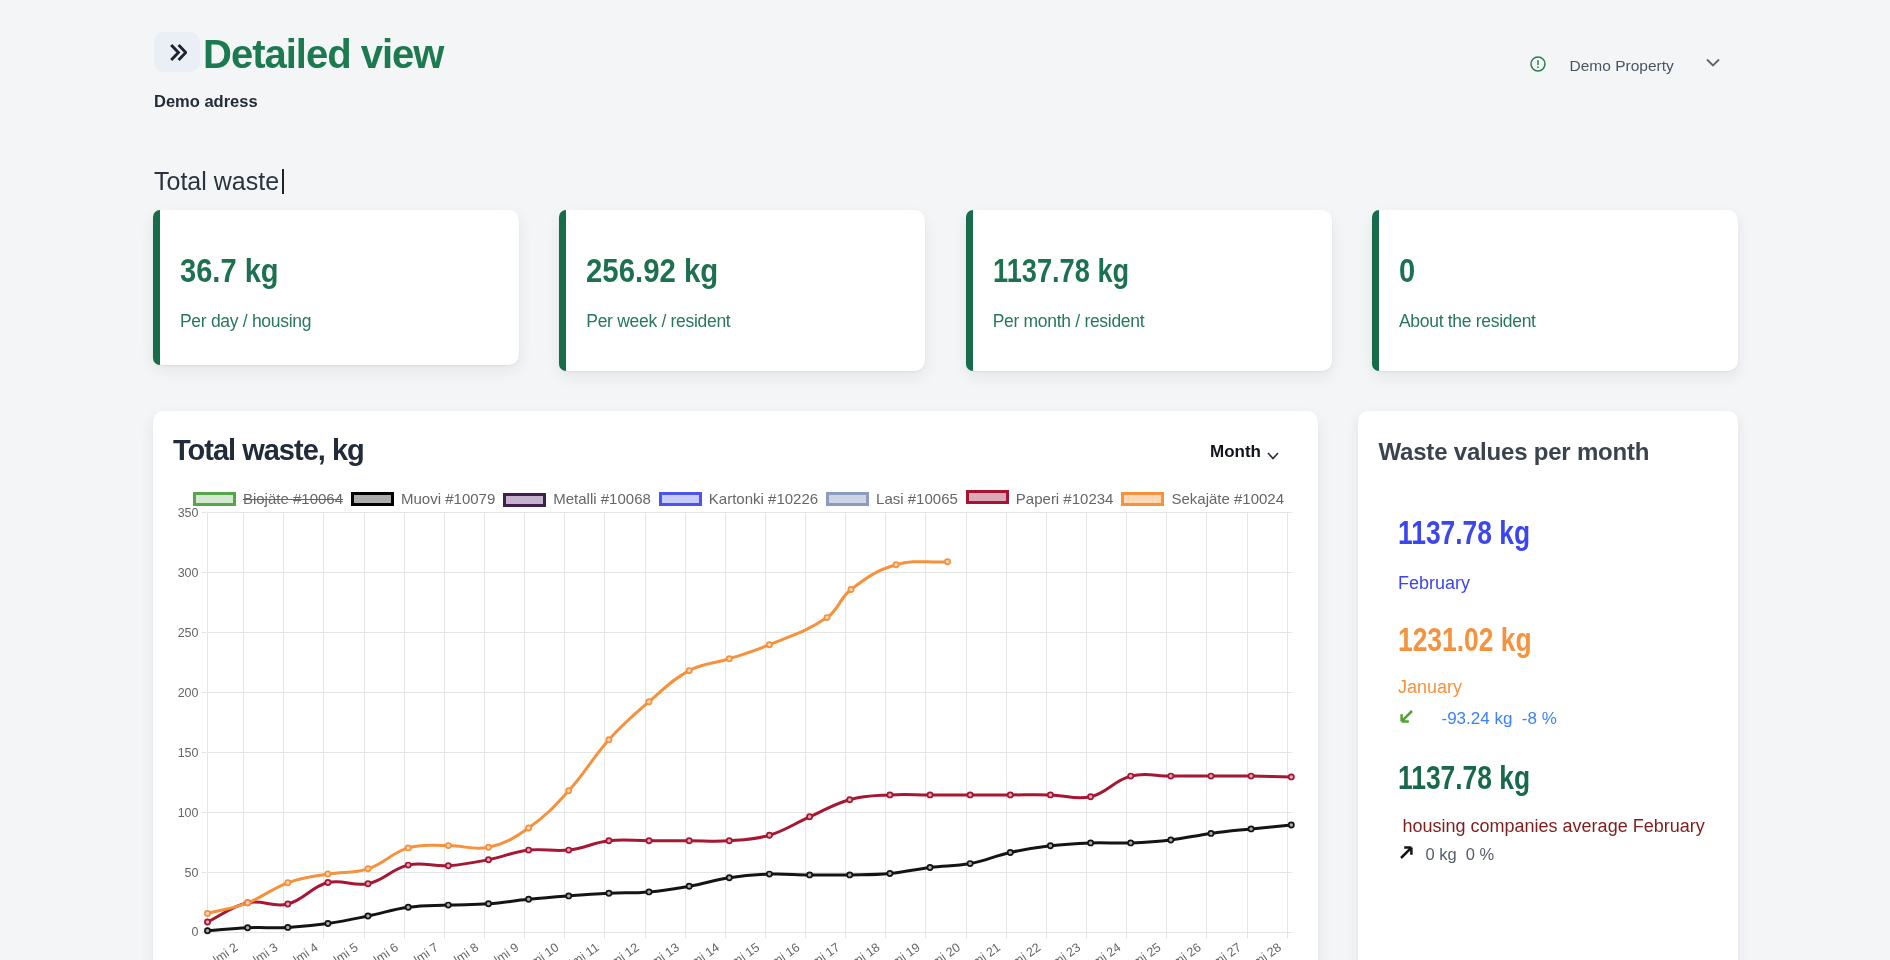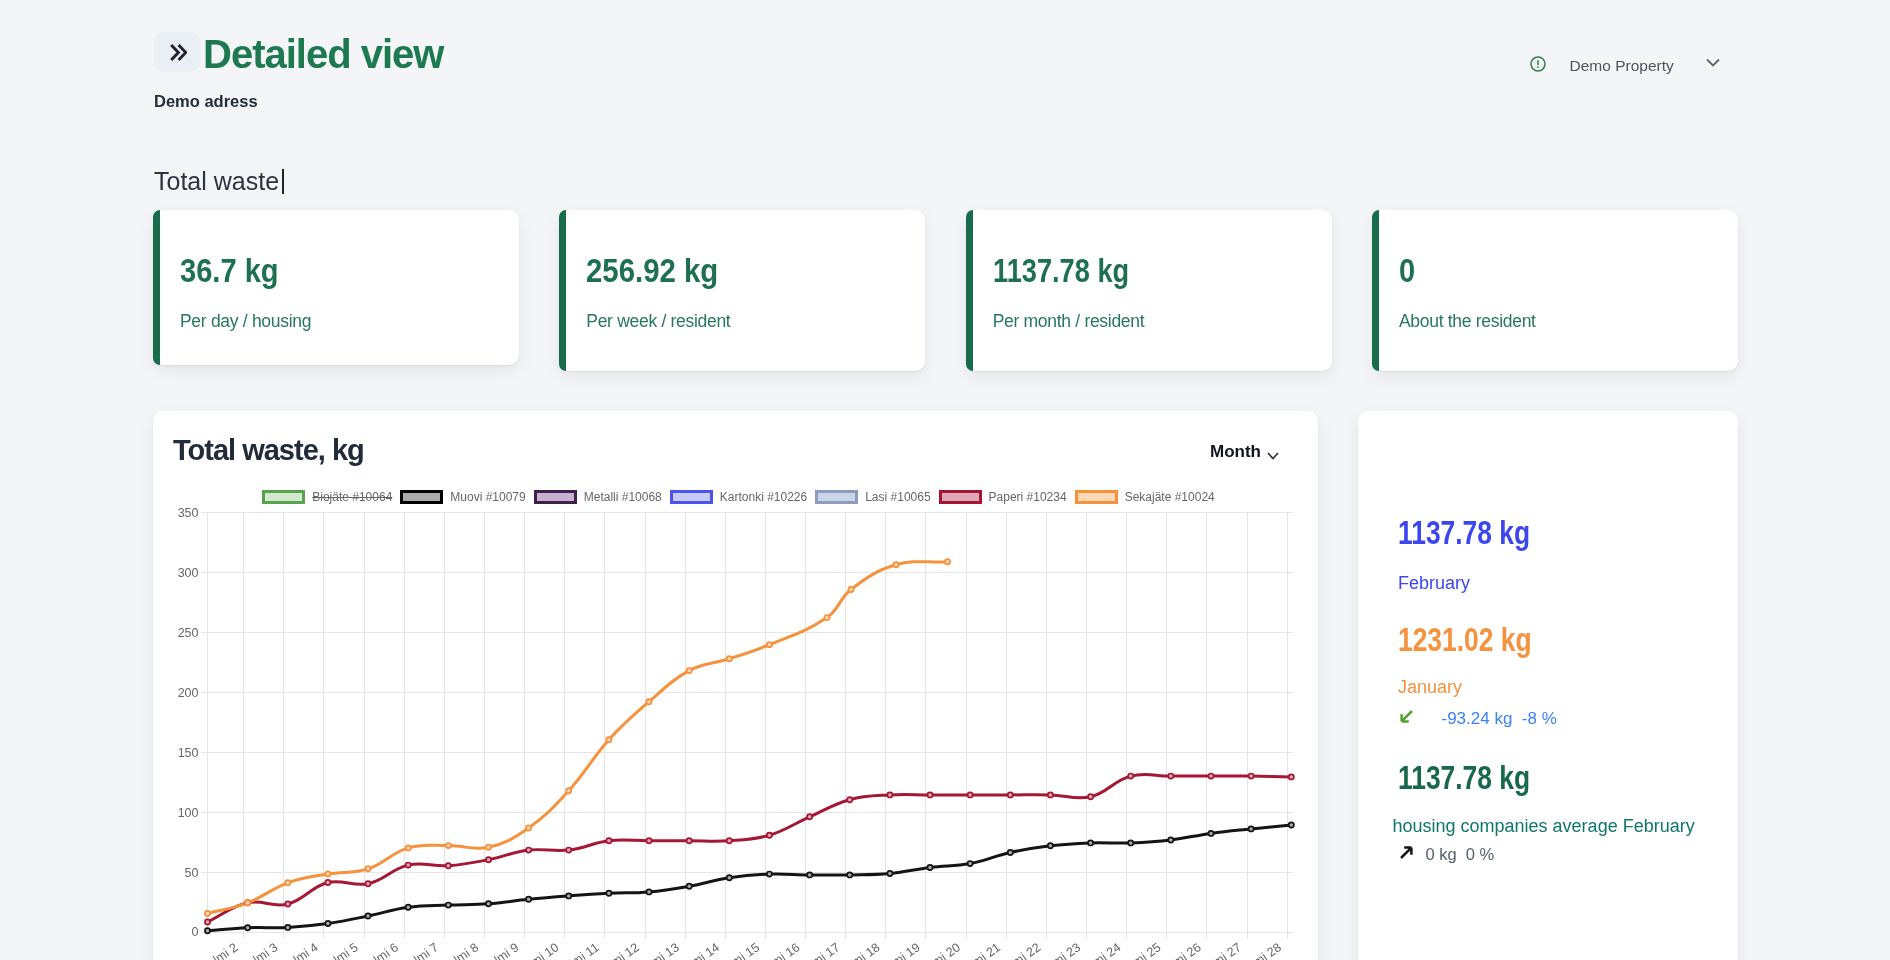--- a/index.html
+++ b/index.html
@@ -49,30 +49,30 @@
   <div class="abs" style="left:27px;top:41px;font-size:34px;font-weight:bold;color:#1e7150"><span class="sx" style="transform:scaleX(0.855)">0</span></div>
   <div class="abs" style="left:27px;top:101px;font-size:17.5px;letter-spacing:-.3px;color:#27785a">About the resident</div>
 </div>
 
 <div class="card" style="left:153px;top:411px;width:1165px;height:600px">
   <div class="abs" style="left:20px;top:23px;font-size:29px;font-weight:bold;letter-spacing:-1px;color:#212b3a">Total waste, kg</div>
   <div class="abs" style="left:1057px;top:31px;font-size:17px;font-weight:bold;color:#10141c">Month</div>
   <svg class="abs" style="left:1113px;top:40px" width="14" height="10" viewBox="0 0 14 10">
       <path d="M2 2 L7 7.5 L12 2" fill="none" stroke="#2a313c" stroke-width="1.7"></path>
     </svg>
-  <div class="abs" style="left:3px;top:79px;width:1165px;display:flex;justify-content:center;align-items:center;gap:8px;font-size:12px;color:#666">
+  <div class="abs" style="left:3px;top:79px;width:1165px;display:flex;justify-content:center;align-items:center;gap:8px;font-size:15px;color:#666">
     <span style="display:inline-flex;align-items:center">
         <span style="width:43px;height:14px;background:#d4e8cf;border:3px solid #56a44b;margin-right:7px"></span>
         <span style="text-decoration:line-through;">Biojäte #10064</span>
       </span>
     <span style="display:inline-flex;align-items:center">
         <span style="width:43px;height:14px;background:#ababab;border:3px solid #000000;margin-right:7px"></span>
         <span style="">Muovi #10079</span>
       </span>
-    <span style="display:inline-flex;align-items:flex-start">
+    <span style="display:inline-flex;align-items:flex-end">
         <span style="width:43px;height:14px;background:#c6b2cf;border:3px solid #3f1f4d;margin-right:7px"></span>
         <span style="">Metalli #10068</span>
       </span>
     <span style="display:inline-flex;align-items:center">
         <span style="width:43px;height:14px;background:#c6cbf8;border:3px solid #4b55ee;margin-right:7px"></span>
         <span style="">Kartonki #10226</span>
       </span>
     <span style="display:inline-flex;align-items:center">
         <span style="width:43px;height:14px;background:#ccd5e6;border:3px solid #8c9cbe;margin-right:7px"></span>
         <span style="">Lasi #10065</span>
@@ -246,27 +246,28 @@
           <circle cx="616.4" cy="233.7" r="2.6"></circle>
           <circle cx="674.0" cy="206.6" r="2.6"></circle>
           <circle cx="698.0" cy="178.5" r="2.6"></circle>
           <circle cx="743.0" cy="153.8" r="2.6"></circle>
           <circle cx="794.5" cy="150.8" r="2.6"></circle>
         </g>
       </svg></div>
 </div>
 
 <div class="card" style="left:1357.5px;top:411px;width:380.5px;height:600px">
+  <div class="abs" style="left:21px;top:27px;font-size:24px;font-weight:bold;letter-spacing:-.2px;color:#3a434e">Waste values per month</div>
   <div class="abs" style="left:40.5px;top:103px;font-size:33px;font-weight:bold;color:#3c46ee"><span class="sx" style="transform:scaleX(.8)">1137.78 kg</span></div>
   <div class="abs" style="left:40.5px;top:162px;font-size:18px;color:#3c46ee">February</div>
   <div class="abs" style="left:40.5px;top:210px;font-size:33px;font-weight:bold;color:#f5923e"><span class="sx" style="transform:scaleX(.8)">1231.02 kg</span></div>
   <div class="abs" style="left:40.5px;top:266px;font-size:18px;color:#f5923e">January</div>
   <svg class="abs" style="left:40px;top:297px" width="17" height="17" viewBox="0 0 17 17">
       <path d="M14 3 L3.6 13.4 M3.6 13.4 L3.6 6.2 M3.6 13.4 L10.8 13.4" fill="none" stroke="#53a033" stroke-width="2.5"></path>
     </svg>
   <div class="abs" style="left:84px;top:298px;font-size:17px;color:#3b82f6">-93.24 kg&nbsp; -8 %</div>
   <div class="abs" style="left:40.5px;top:348px;font-size:33px;font-weight:bold;color:#17694a"><span class="sx" style="transform:scaleX(.8)">1137.78 kg</span></div>
-  <div class="abs" style="left:35px;top:405px;font-size:18px;color:#0f766e">housing companies average February</div>
+  <div class="abs" style="left:45px;top:405px;font-size:18px;color:#7f1d1d">housing companies average February</div>
   <svg class="abs" style="left:40px;top:433px" width="17" height="17" viewBox="0 0 17 17">
       <path d="M3 14 L13.4 3.6 M13.4 3.6 L6.2 3.6 M13.4 3.6 L13.4 10.8" fill="none" stroke="#141414" stroke-width="2.5"></path>
     </svg>
   <div class="abs" style="left:68px;top:434px;font-size:16.5px;color:#555e69">0 kg&nbsp; 0 %</div>
 </div>
 
 </body></html>

